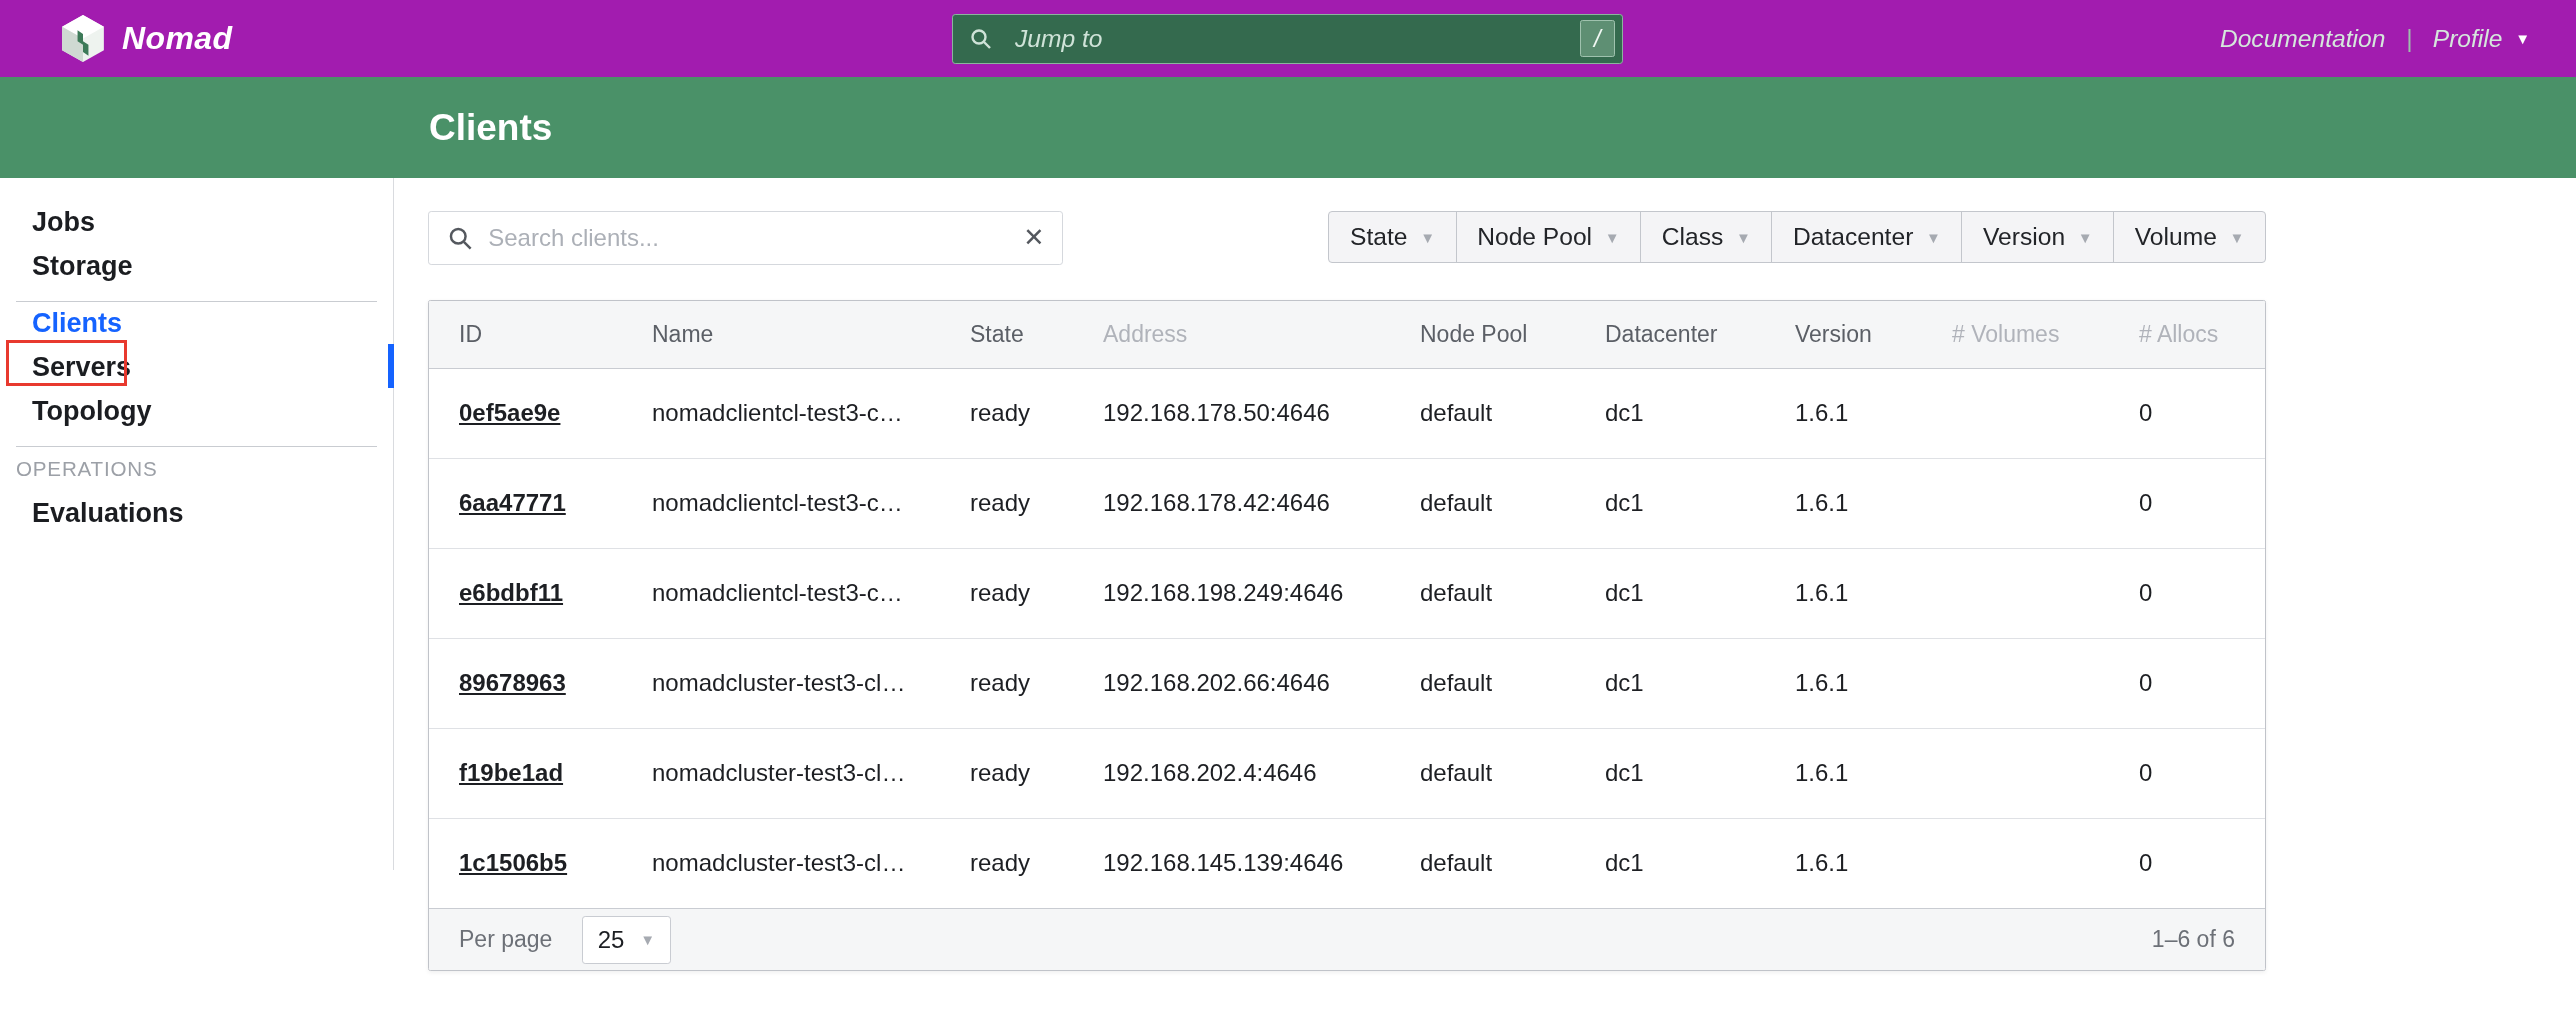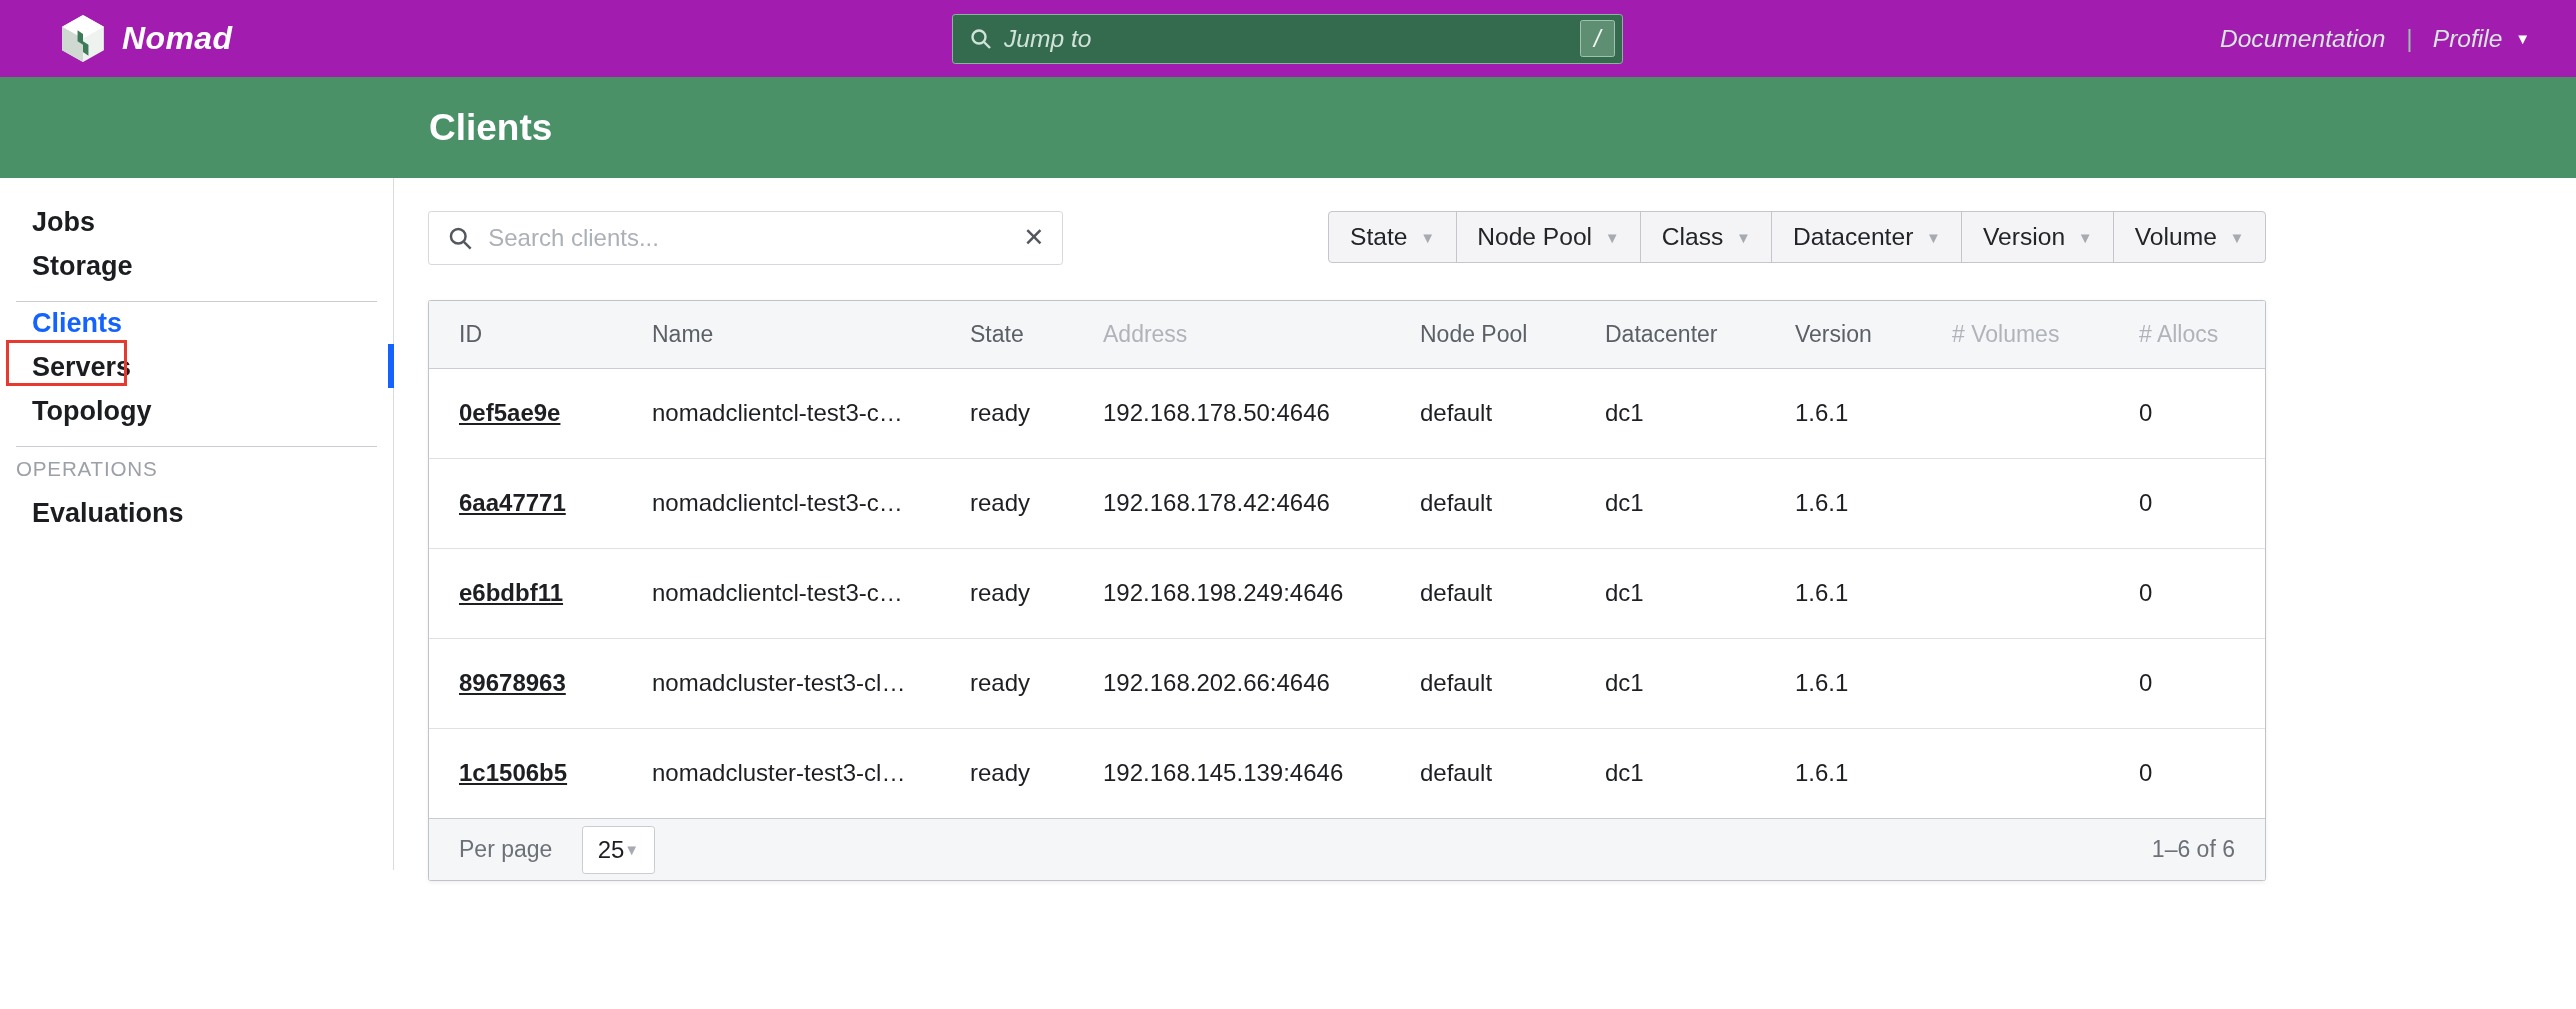--- a/index.html
+++ b/index.html
@@ -27,21 +27,21 @@
 
   .jumpto {
     position: absolute; left: 952px; top: 13.5px;
     width: 671px; height: 50px;
     background: #346a4e;
     border: 0.8px solid #8ab59d;
     border-radius: 3.2px;
     display: flex; align-items: center;
     padding: 0 7.1px 0 16px;
   }
-  .jumpto .placeholder { color: #cfe3d8; font-size: 24.6px; margin-left: 11px; flex: 1; }
+  .jumpto .placeholder { color: #cfe3d8; font-size: 24.6px; margin-left: 22px; flex: 1; }
   .shortcut-badge {
     width: 35px; height: 37px;
     background: #5e8f73; border: 0.8px solid #9fc2ae; border-radius: 2.4px;
     color: #f2f8f4; font-size: 24px;
     display: flex; align-items: center; justify-content: center;
   }
 
   .topnav-right {
     position: absolute; right: 46px; top: 0; height: 77px;
     display: flex; align-items: center; gap: 20.6px;
@@ -161,21 +161,21 @@
     height: 62px; background: #f5f6f7;
     border-top: 0.8px solid #c9ccd2;
     display: flex; align-items: center;
     padding: 0 30px;
     font-size: 23px; color: #6c7077;
   }
   .per-page-select {
     margin-left: 30px;
     height: 48px; padding: 0 14.3px;
     background: #fff; border: 0.8px solid #c9ccd2; border-radius: 3.2px;
-    display: flex; align-items: center; 
+    display: flex; align-items: center; gap: 16px;
     font-size: 24px; color: #1d1f23; cursor: pointer;
   }
   .range-label { margin-left: auto; }
 
   svg { display: block; }
 </style>
 </head>
 <body>
 
 <header class="topnav">
@@ -345,20 +345,31 @@
             <td>nomadcluster-test3-cl…</td>
             <td>ready</td>
             <td>192.168.202.66:4646</td>
             <td>default</td>
             <td>dc1</td>
             <td>1.6.1</td>
             <td></td>
             <td>0</td>
           </tr>
           <tr>
+            <td><span class="id-link">f19be1ad</span></td>
+            <td>nomadcluster-test3-cl…</td>
+            <td>ready</td>
+            <td>192.168.202.4:4646</td>
+            <td>default</td>
+            <td>dc1</td>
+            <td>1.6.1</td>
+            <td></td>
+            <td>0</td>
+          </tr>
+          <tr>
             <td><span class="id-link">1c1506b5</span></td>
             <td>nomadcluster-test3-cl…</td>
             <td>ready</td>
             <td>192.168.145.139:4646</td>
             <td>default</td>
             <td>dc1</td>
             <td>1.6.1</td>
             <td></td>
             <td>0</td>
           </tr>

